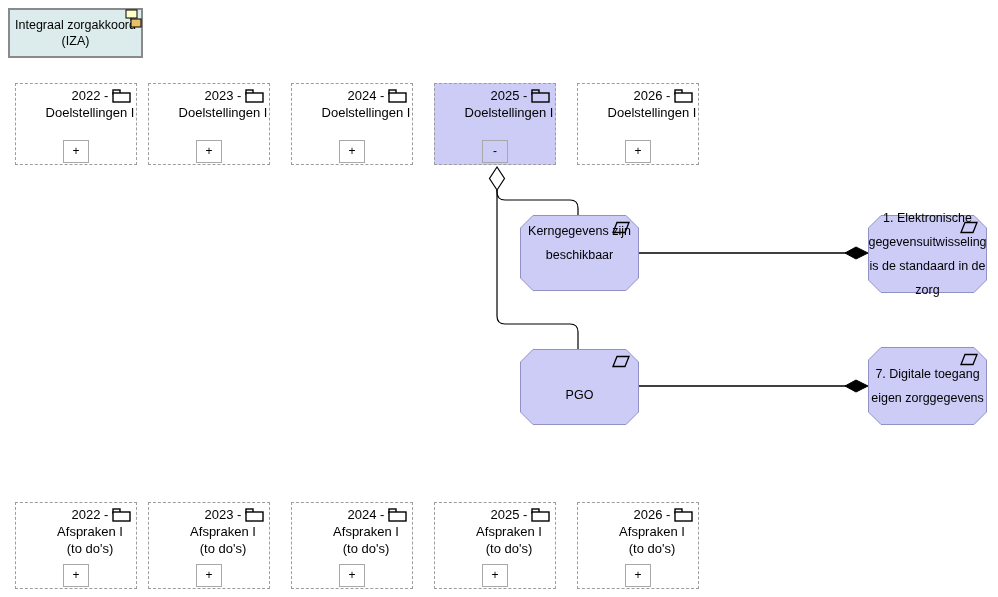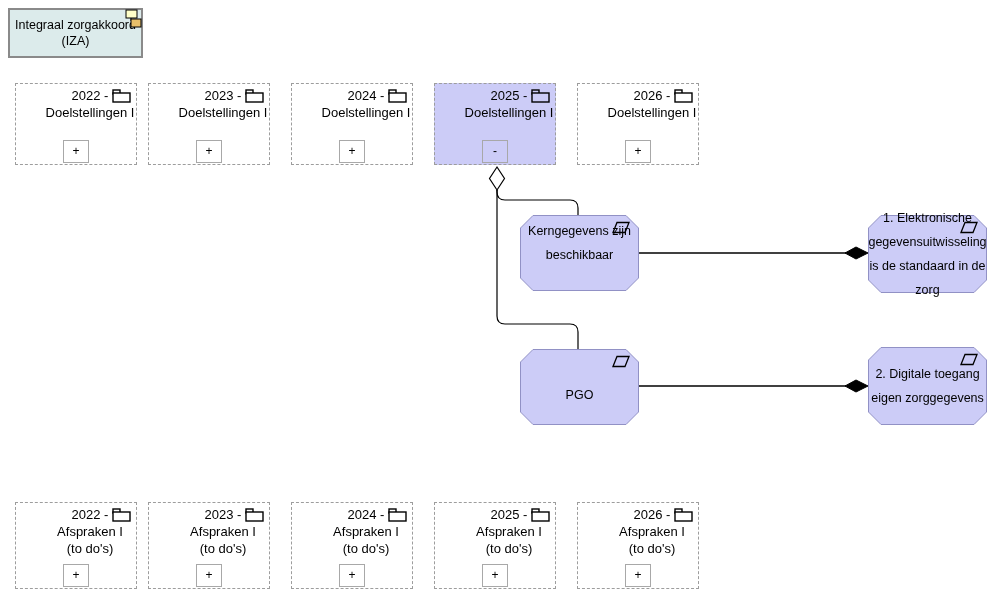--- a/index.html
+++ b/index.html
@@ -241,16 +241,16 @@
 
   <div class="node" style="left:868px;top:347px;height:78px">
     <svg class="shape" width="119" height="78" viewBox="0 0 119 78">
       <polygon points="13,0.5 106,0.5 118.5,13 118.5,65 106,77.5 13,77.5 0.5,65 0.5,13" fill="#ccccf7" stroke="#9191c5" stroke-width="1"></polygon>
     </svg>
     <span class="para-ic">
       <svg width="22" height="13" viewBox="0 0 22 13">
           <polygon points="4,11.5 8,1.5 20,1.5 16,11.5" fill="none" stroke="#000" stroke-width="1.3"></polygon>
         </svg>
     </span>
-    <div class="ntext">2. Digitale toegang eigen zorggegevens</div>
+    <div class="ntext">7. Digitale toegang eigen zorggegevens</div>
   </div>
 
 </div>
 
 </body></html>

